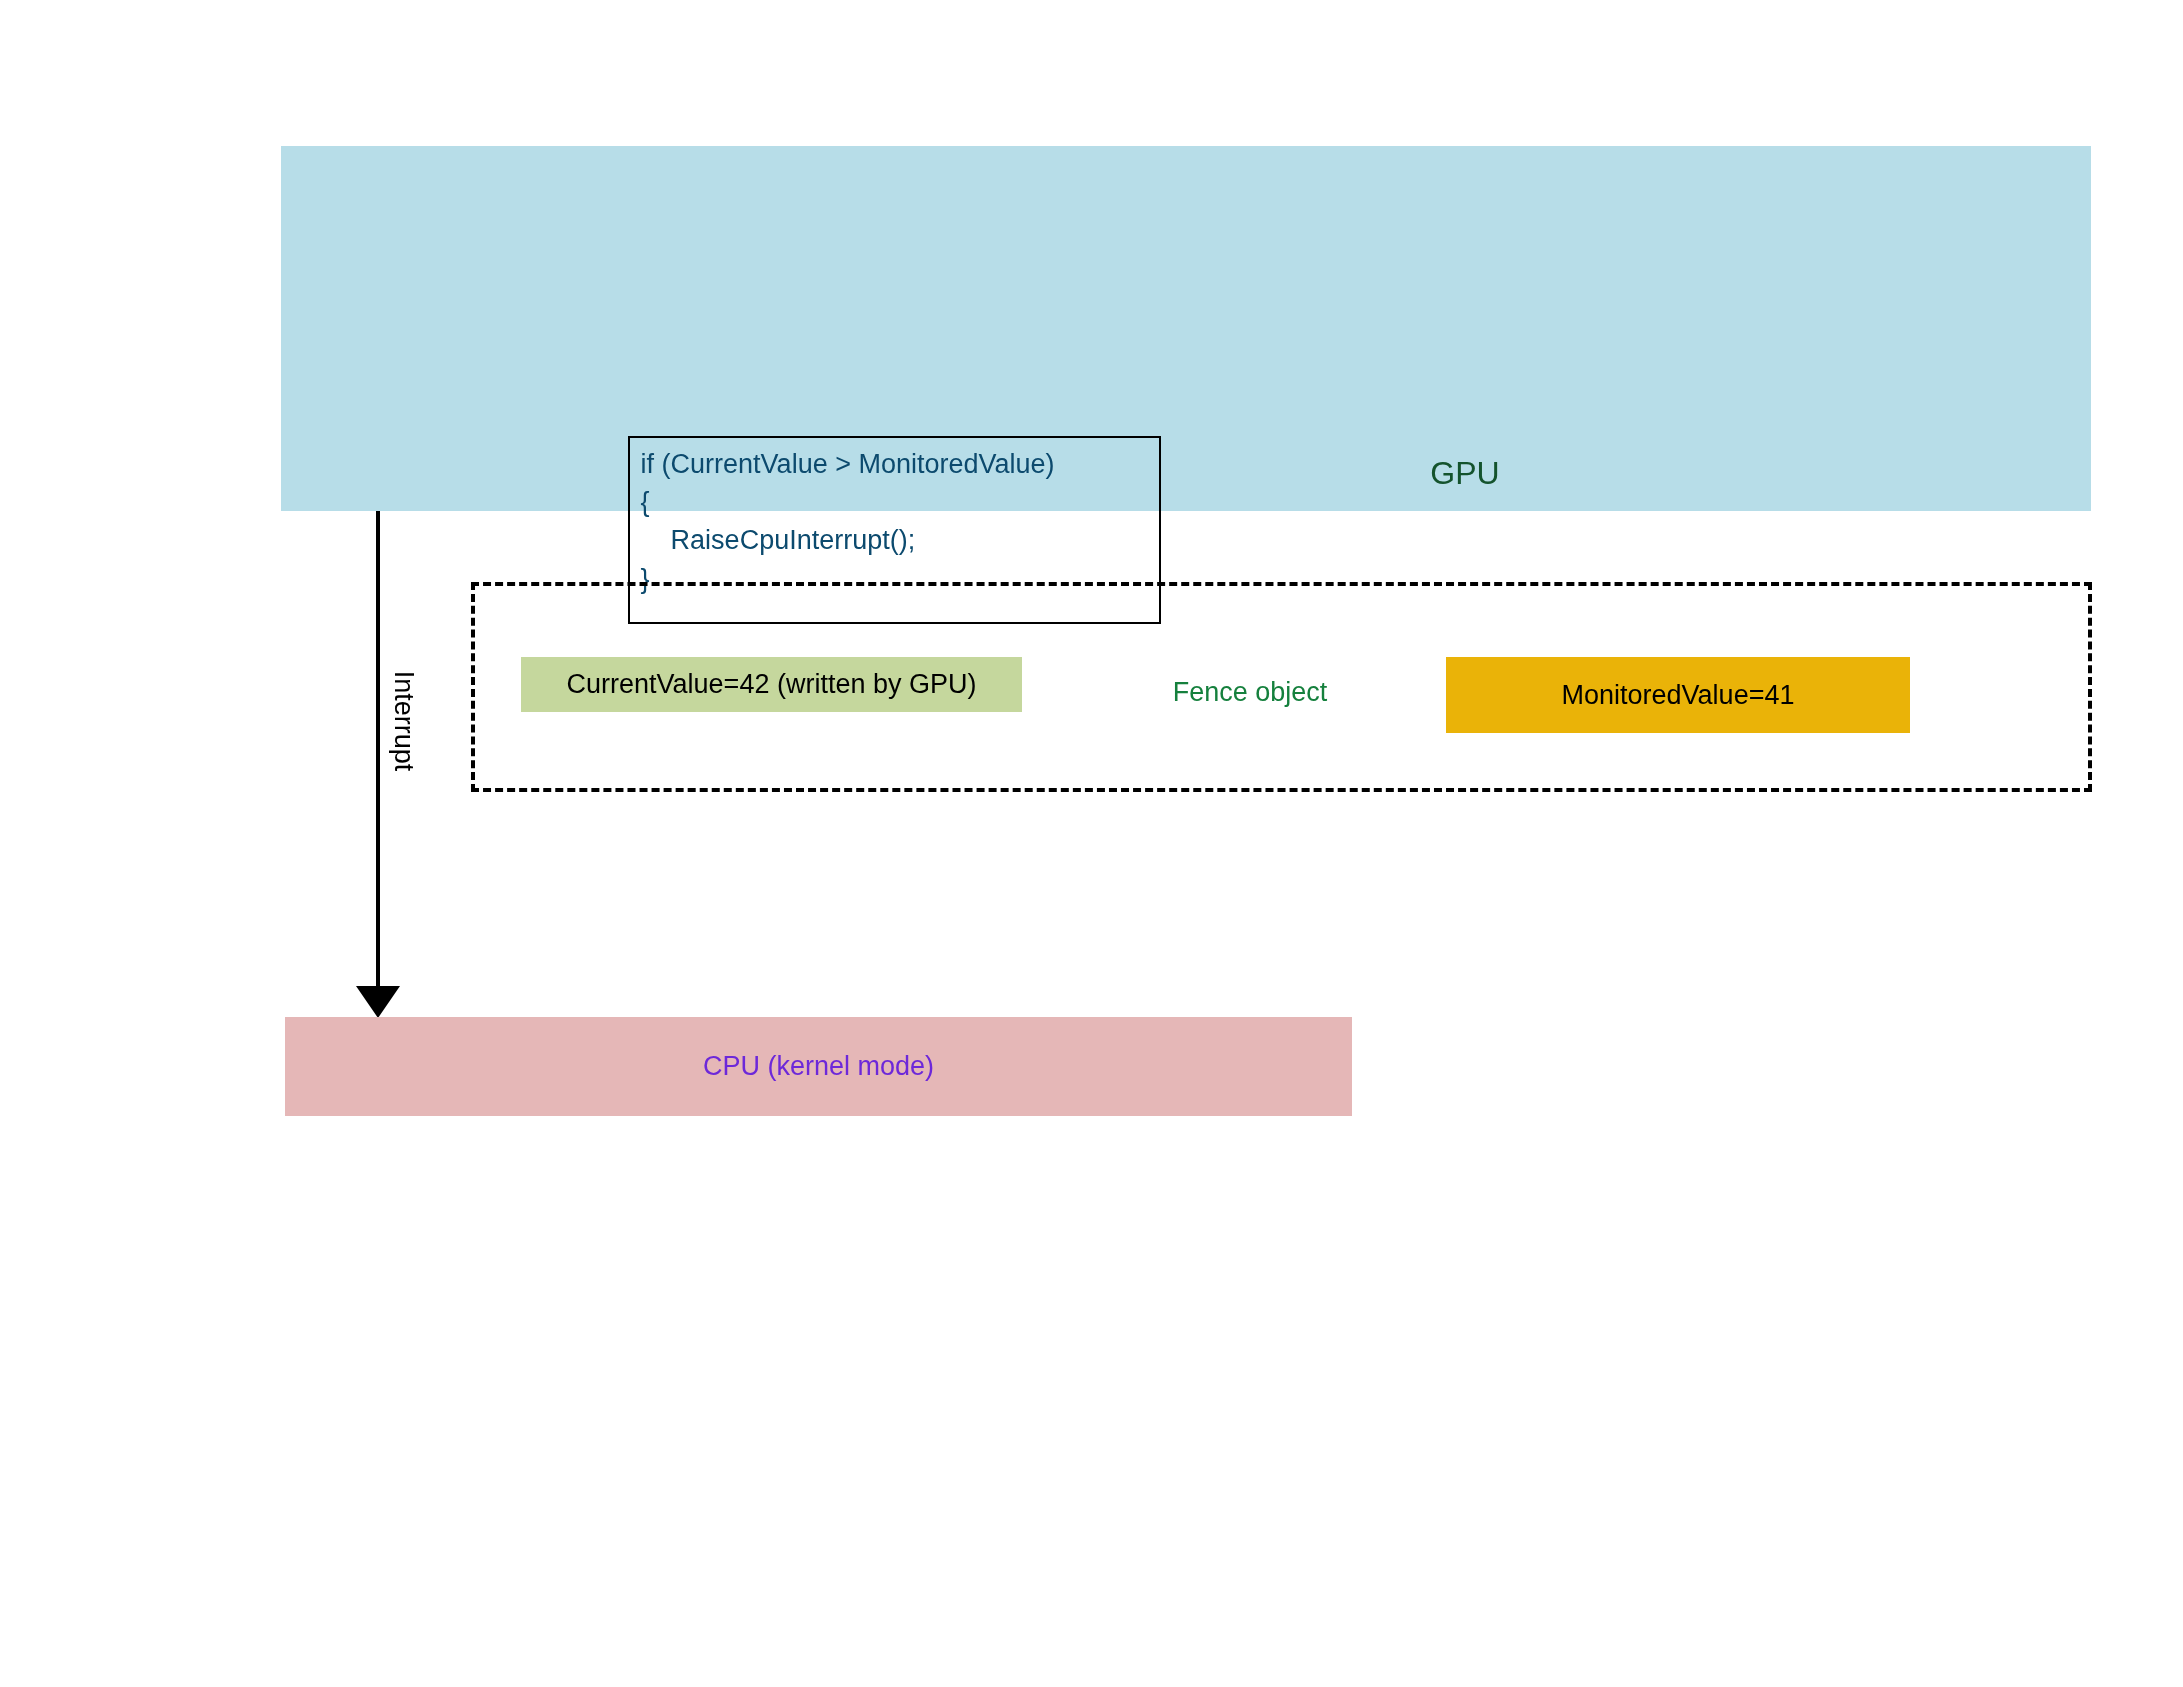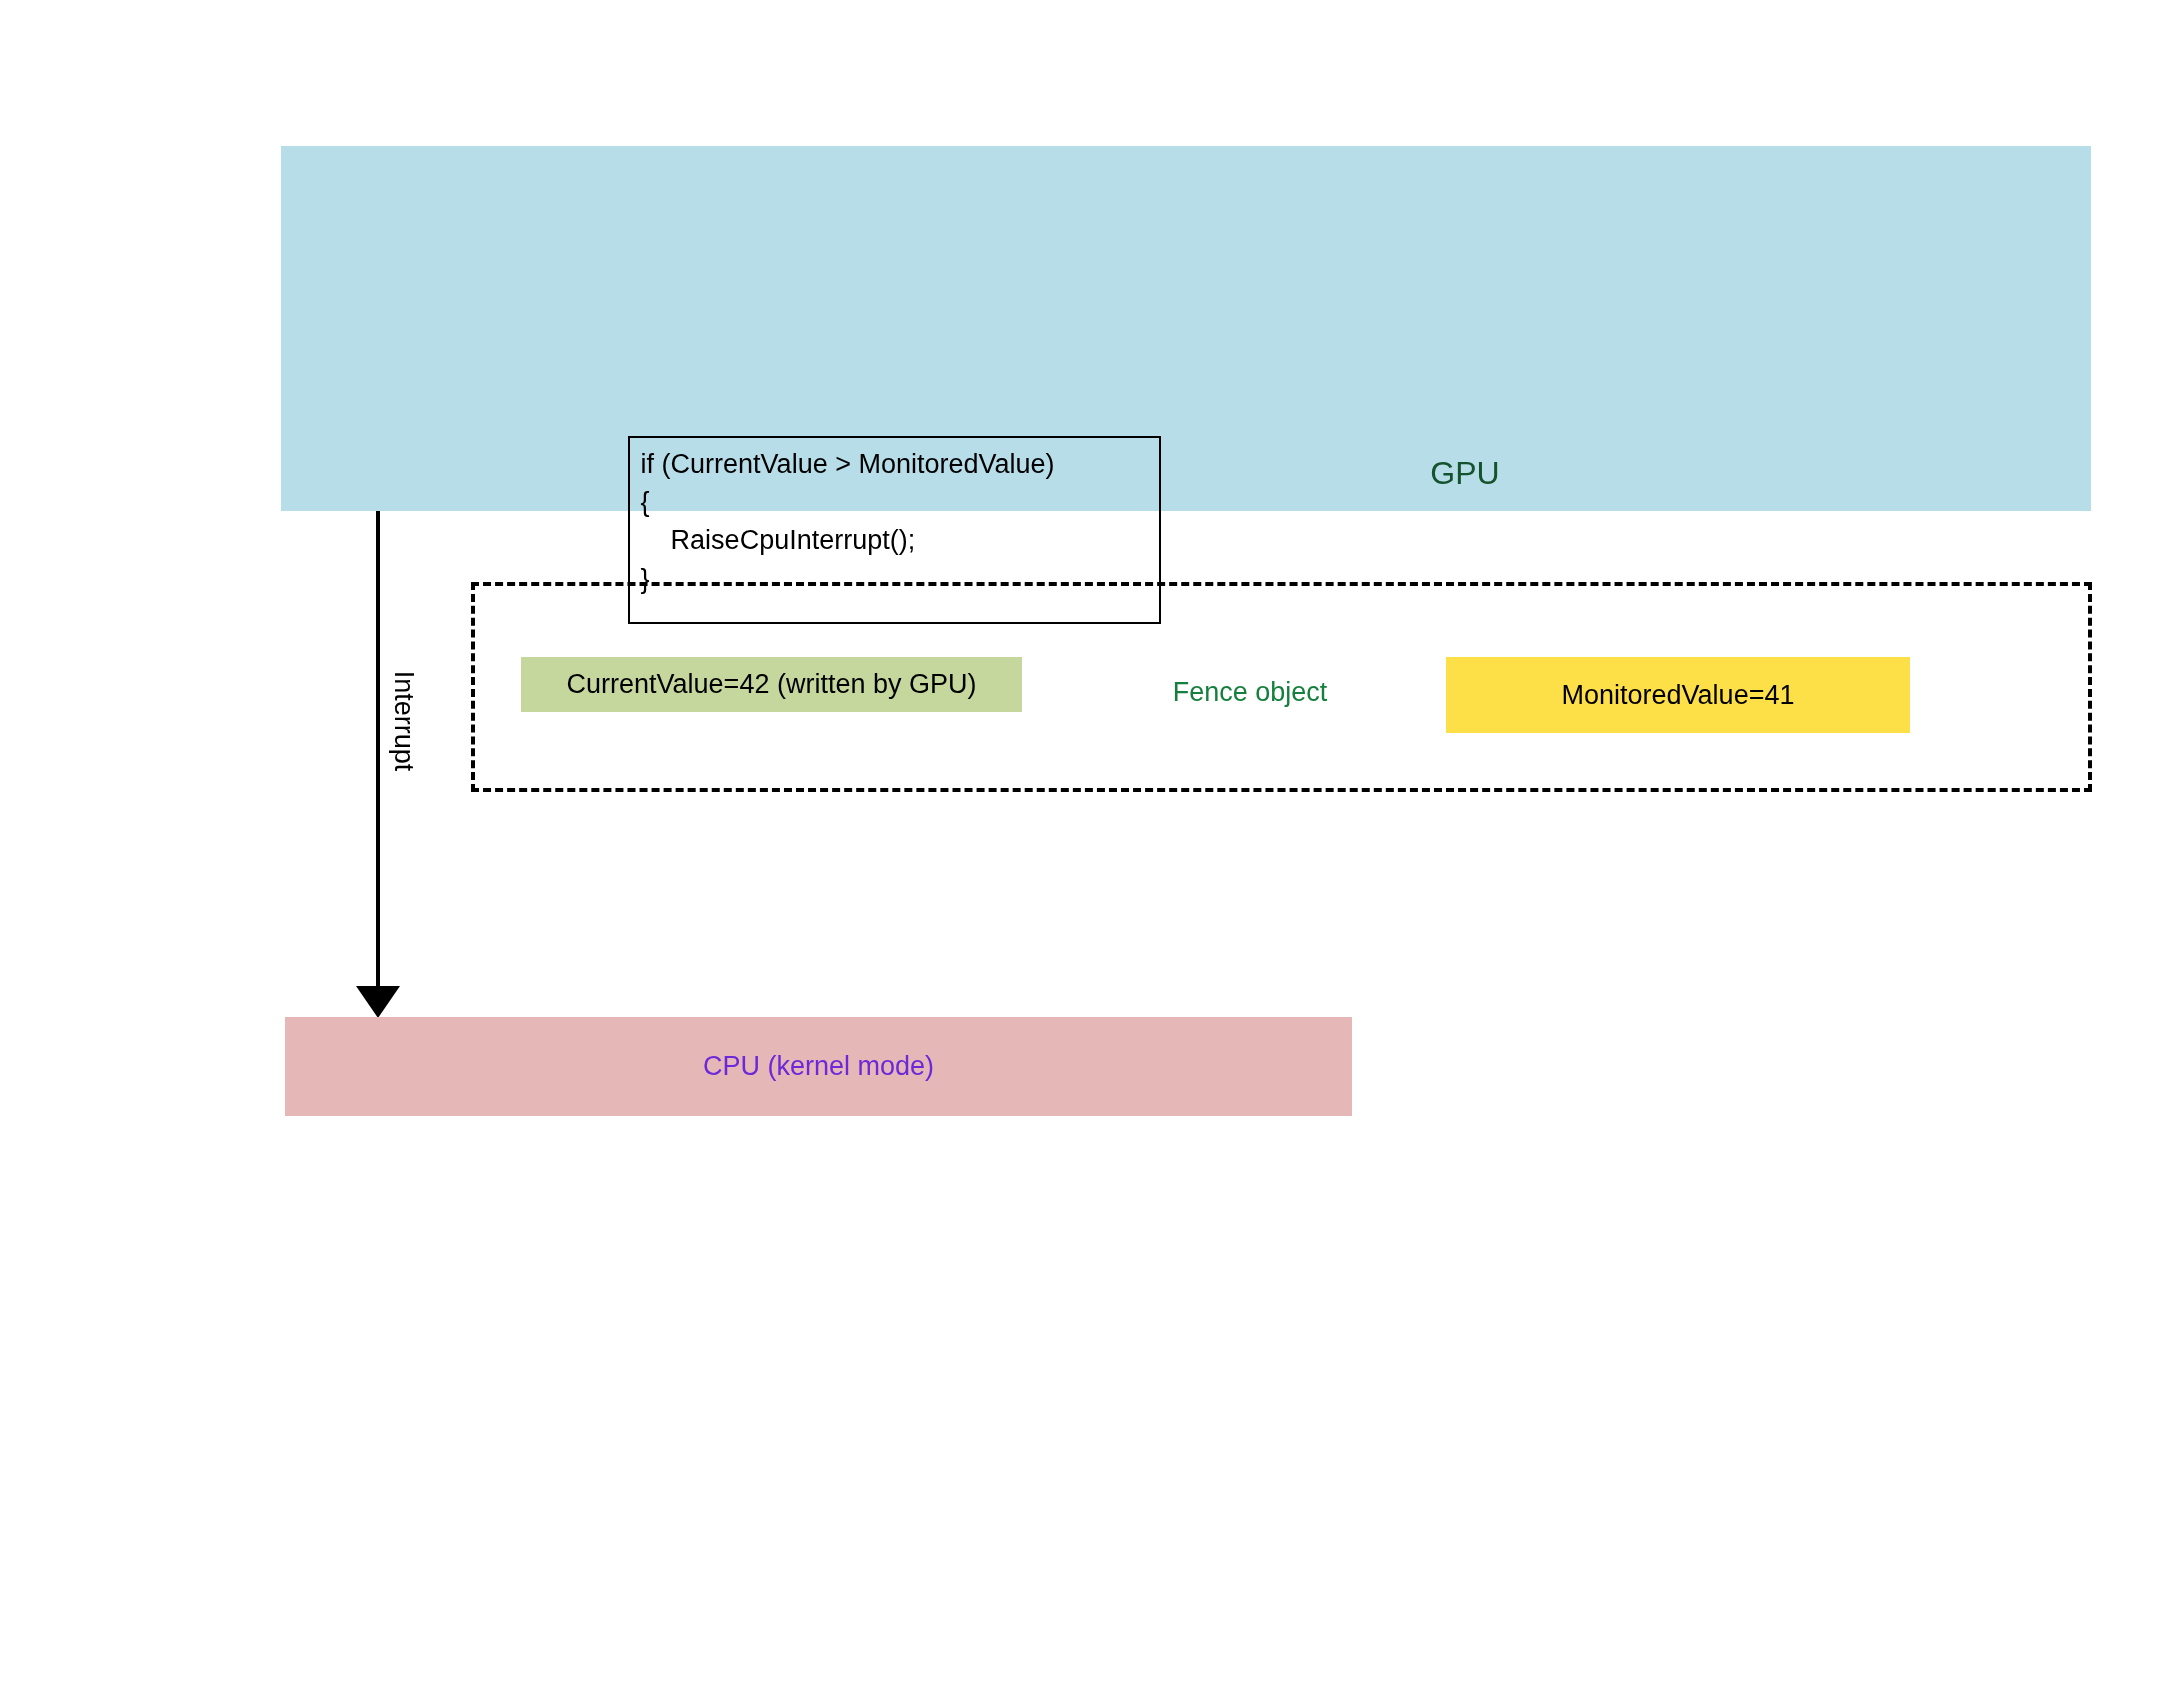--- a/index.html
+++ b/index.html
@@ -45,21 +45,21 @@
     width: 533px;
     height: 188px;
     border: 2.6px solid #000000;
     box-sizing: border-box;
   }
   #code-text {
     position: absolute;
     left: 10.6px;
     top: 6.6px;
     font-size: 27px;
-    color: #000000;
+    color: #0c4a6e;
     line-height: 1.42;
     white-space: pre;
   }
 
   
   #arrow-line {
     position: absolute;
     left: 376px;
     top: 511px;
     width: 4px;
@@ -130,21 +130,21 @@
     font-size: 27px;
     color: #000000;
     white-space: nowrap;
   }
   #monitored-value-box {
     position: absolute;
     left: 1446px;
     top: 657px;
     width: 464px;
     height: 76px;
-    background: #fde047;
+    background: #eab308;
     display: flex;
     align-items: center;
     justify-content: center;
   }
   #monitored-value-text {
     font-size: 27px;
     color: #000000;
     white-space: nowrap;
   }
 

